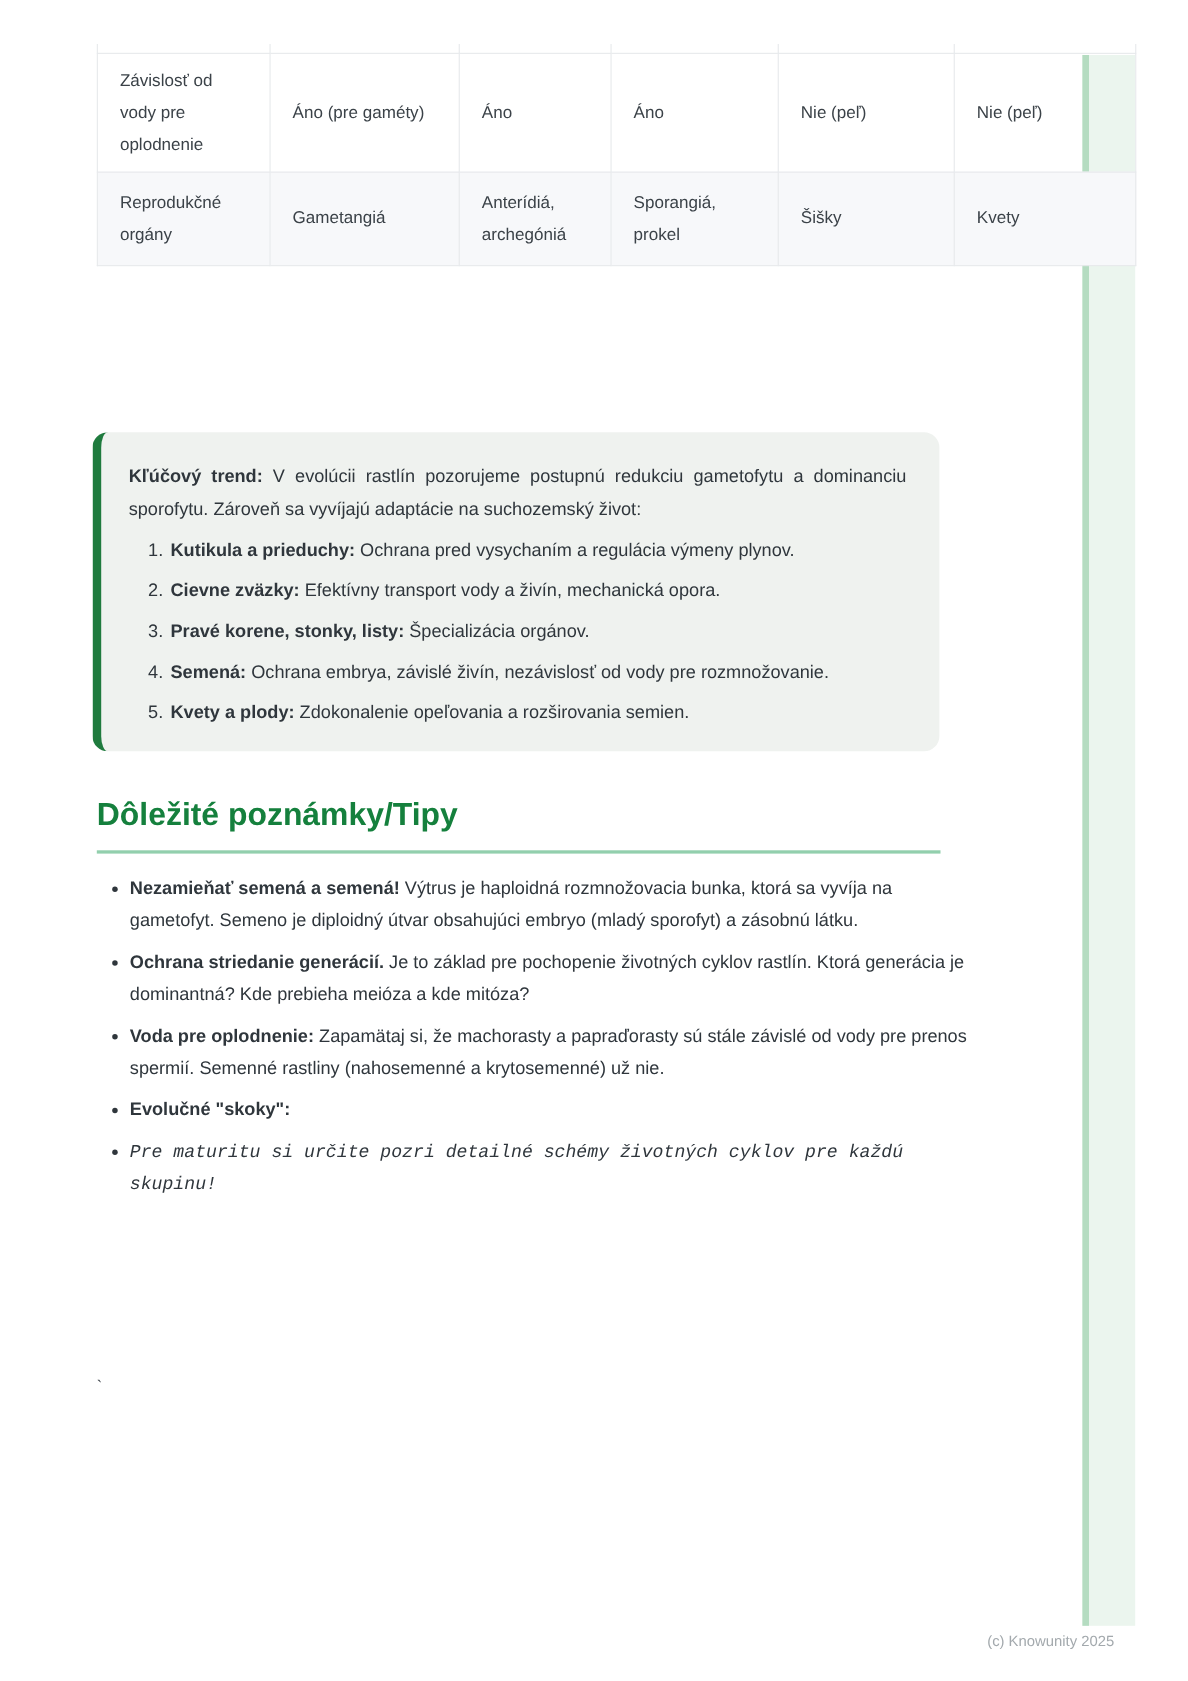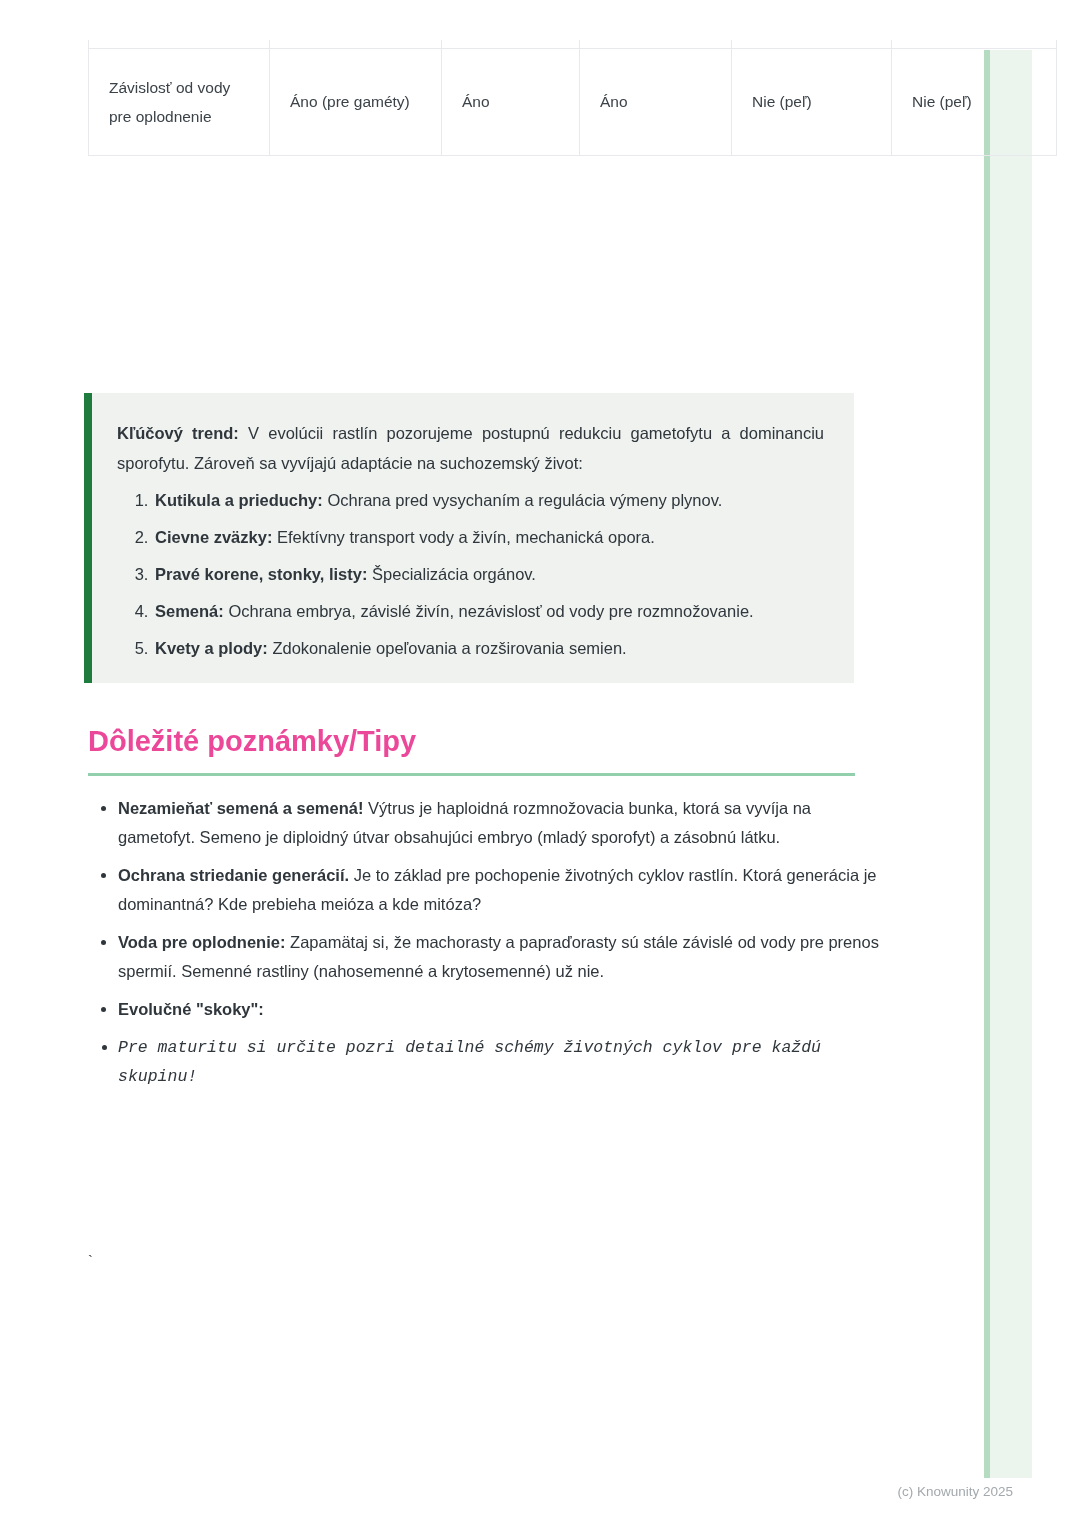--- a/index.html
+++ b/index.html
@@ -46,33 +46,33 @@
     font-size: 15.5px;
     line-height: 29px;
     color: #3b4248;
     background: transparent;
   }
   tr.stub-row td { border-top: none; padding: 0; height: 8px; }
   tr.row-1 { height: 107px; }
   tr.row-2 { height: 85px; }
   tr.row-3 { height: 118px; }
   tr.row-2 td { background: #f7f8fa; }
-  .c1 { width: 181px; } .c2 { width: 172px; } .c3 { width: 138px; }
+  .c1 { width: 157px; } .c2 { width: 172px; } .c3 { width: 138px; }
   .c4 { width: 152px; } .c5 { width: 160px; } .c6 { width: 165px; }
 
   
   .callout {
     position: absolute;
     left: 84px;
     top: 393px;
     width: 770px;
     height: 290px;
     background: #eff2ef;
     border-left: 8px solid #1f7b3e;
-    border-radius: 0;
+    border-radius: 14px;
     padding: 25px 30px 24px 25px;
     z-index: 2;
   }
   .callout p.intro {
     font-size: 16.5px;
     line-height: 30px;
     text-align: justify;
   }
   .callout ol {
     margin-top: 7px;
@@ -90,21 +90,21 @@
   
   .section-heading {
     position: absolute;
     left: 88px;
     top: 724px;
     width: 767px;
     z-index: 2;
     font-size: 29px;
     line-height: 34px;
     font-weight: bold;
-    color: #ec4899;
+    color: #15803d;
     padding-bottom: 15px;
     border-bottom: 3px solid #92cfad;
   }
 
   
   .tips {
     position: absolute;
     left: 88px;
     top: 794px;
     width: 792px;
@@ -166,20 +166,28 @@
           <td class="c6"></td>
     </tr>
     <tr class="row-1">
       <td class="c1">Závislosť od vody pre oplodnenie</td>
       <td class="c2">Áno (pre gaméty)</td>
       <td class="c3">Áno</td>
       <td class="c4">Áno</td>
       <td class="c5">Nie (peľ)</td>
       <td class="c6">Nie (peľ)</td>
     </tr>
+    <tr class="row-2">
+      <td class="c1">Reprodukčné orgány</td>
+      <td class="c2">Gametangiá</td>
+      <td class="c3">Anterídiá, archegóniá</td>
+      <td class="c4">Sporangiá, prokel</td>
+      <td class="c5">Šišky</td>
+      <td class="c6">Kvety</td>
+    </tr>
   </tbody>
     </table>
 </div>
 
 <div class="callout">
   <p class="intro"><span class="b">Kľúčový trend:</span>
 <span>V evolúcii rastlín pozorujeme postupnú redukciu gametofytu a dominanciu sporofytu. Zároveň sa vyvíjajú adaptácie na suchozemský život:</span></p>
   <ol>
     <li><span class="b">Kutikula a prieduchy:</span>
 <span>Ochrana pred vysychaním a regulácia výmeny plynov.</span></li>

